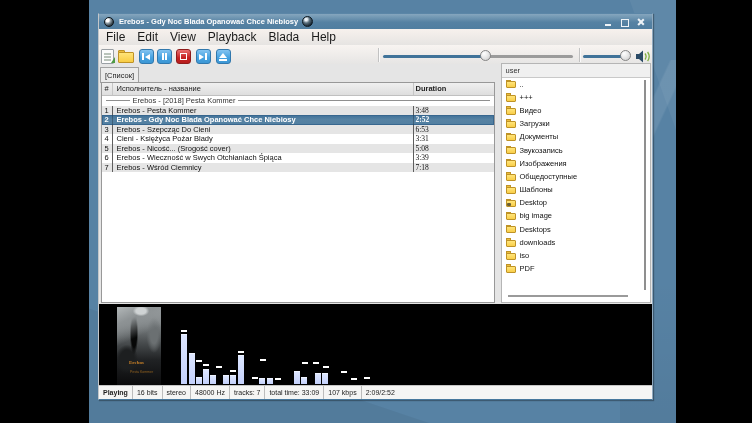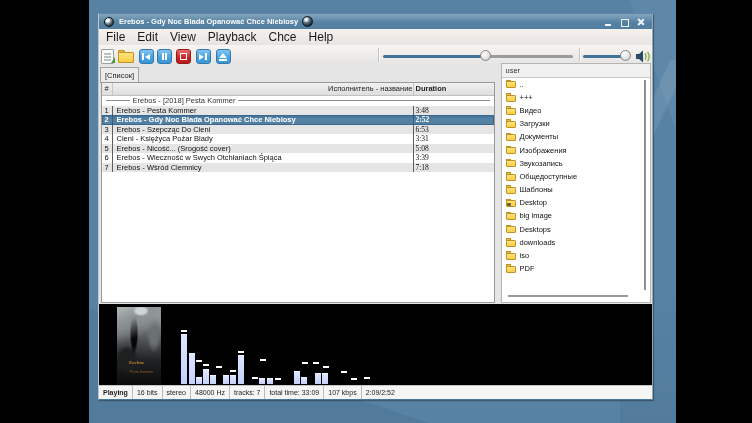--- a/index.html
+++ b/index.html
@@ -56,21 +56,21 @@
 #speaker { position:absolute; left:536px; top:4px; }
 
 
 #tab { position:absolute; left:1px; top:53px; width:39px; height:16px; background:#ececec; border:1px solid #a2a2a2; border-bottom:none; font-size:7.5px; color:#222; text-align:center; line-height:15px; border-radius:1px 1px 0 0; }
 
 
 #plpanel { position:absolute; left:1.5px; top:68px; width:394px; height:221px; background:#fff; border:1px solid #989898; overflow:hidden; }
 #plheader { display:flex; height:13px; background:linear-gradient(#f0f0f0,#dedede); border-bottom:1px solid #c0c0c0; font-size:7.5px; color:#222; }
 #plheader .hc { line-height:12px; white-space:nowrap; overflow:hidden; }
 #plheader .hc1 { width:10px; padding-left:3px; }
-#plheader .hc2 { flex:1; padding-left:4px; border-left:1px solid #c6c6c6;text-align:right; }
+#plheader .hc2 { flex:1; padding-left:4px; border-left:1px solid #c6c6c6; }
 #plheader .hc3 { width:81px; padding-left:2px; border-left:1px solid #c6c6c6;font-weight:bold; }
 #plgroup { height:9.6px; display:flex; align-items:center; font-size:7.5px; color:#333; white-space:nowrap; }
 #plgroup .ln { height:1px; background:#8f8f8f; }
 #plgroup .ln1 { width:24px; margin-left:4px; }
 #plgroup .ln2 { flex:1; margin-right:4px; }
 #plgroup .gt { padding:0 3px; }
 .plrow { height:9.55px; display:flex; font-size:7.5px; color:#101010; line-height:9.55px; white-space:nowrap; }
 .plrow.odd { background:#e5e5e5; }
 .plrow .c1 { width:10px; padding-left:3px; flex:none; }
 .plrow .c2 { flex:1; padding-left:4px; border-left:1px solid #5e5e5e; overflow:hidden; }
@@ -130,21 +130,21 @@
       <span id="wb-max"></span>
       <span id="wb-close"></span>
     </div>
   </div>
 
   <div id="menubar">
       <span class="mitem">File</span>
       <span class="mitem">Edit</span>
       <span class="mitem">View</span>
       <span class="mitem">Playback</span>
-      <span class="mitem">Chce</span>
+      <span class="mitem">Blada</span>
       <span class="mitem">Help</span>
     </div>
 
   <div id="toolbar">
     <div id="tb-file"></div>
     <div id="tb-folder">
         <div class="tab"></div>
         <div class="body"></div>
       </div>
     <div class="tbtn blue" style="left:39.5px">
@@ -278,28 +278,28 @@
             <span class="tab"></span>
             <span class="body"></span>
           </span>
           <span>Документы</span>
         </div>
         <div class="frow">
           <span class="ficon">
             <span class="tab"></span>
             <span class="body"></span>
           </span>
+          <span>Звукозапись</span>
+        </div>
+        <div class="frow">
+          <span class="ficon">
+            <span class="tab"></span>
+            <span class="body"></span>
+          </span>
           <span>Изображения</span>
-        </div>
-        <div class="frow">
-          <span class="ficon">
-            <span class="tab"></span>
-            <span class="body"></span>
-          </span>
-          <span>Звукозапись</span>
         </div>
         <div class="frow">
           <span class="ficon">
             <span class="tab"></span>
             <span class="body"></span>
           </span>
           <span>Общедоступные</span>
         </div>
         <div class="frow">
           <span class="ficon">

